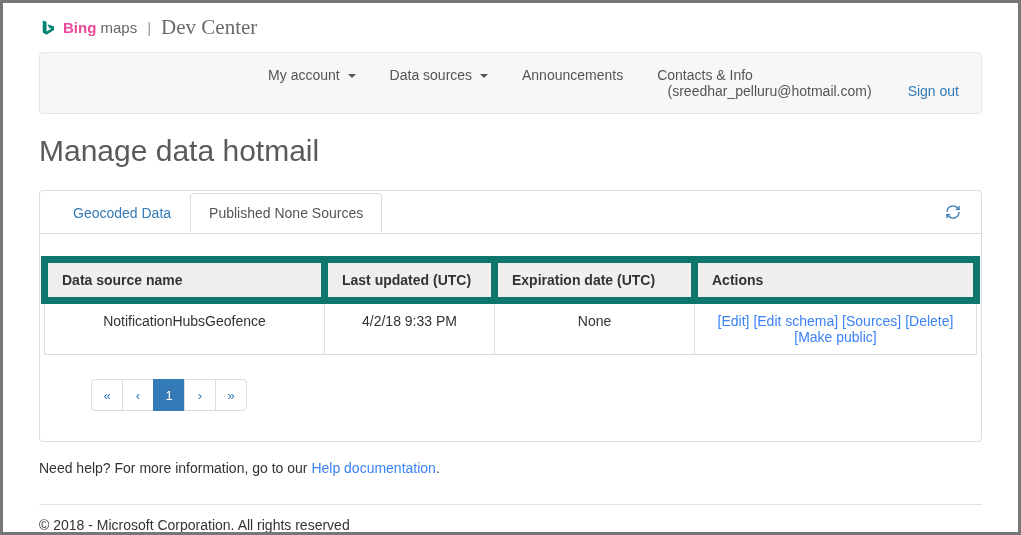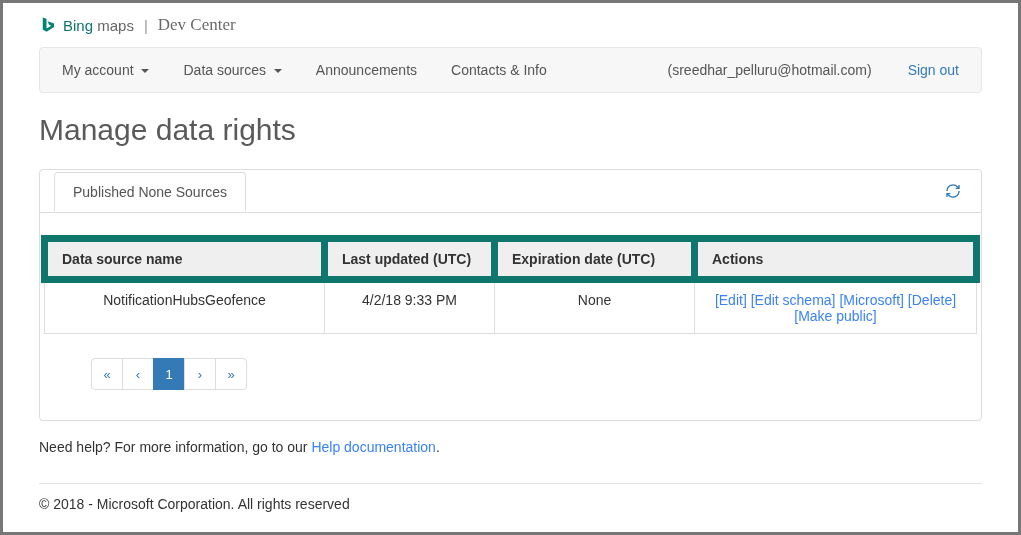--- a/index.html
+++ b/index.html
@@ -21,31 +21,32 @@
     align-items: center;
     gap: 6px;
     margin-bottom: 12px;
     color: #7a7a7a;
   }
   .bing-b {
     width: 18px; height: 18px;
     display: inline-block;
   }
   .bing-text { font-size: 15px; color: #666; }
-  .bing-text .bold { font-weight: 400; color: #0f766e; }
+  .bing-text .bold { font-weight: 700; color: #ec4899; }
   .divider-v { color: #999; padding: 0 4px; font-size: 15px; }
-  .dev-center { font-family: Georgia, "Times New Roman", serif; font-size: 17px; color: #6a6a6a; }
+  .dev-center { font-family: Georgia, "Times New Roman", serif; font-size: 21px; color: #6a6a6a; }
   .navbar {
     background: #f7f7f7;
     border: 1px solid #e6e6e6;
     border-radius: 4px;
     padding: 14px 22px;
     display: flex;
     align-items: center;
     margin-bottom: 20px;
+    flex-direction: column;
   }
   .nav-left { display: flex; gap: 34px; }
   .nav-item { color: #555; cursor: pointer; }
   .caret {
     display: inline-block;
     width: 0; height: 0;
     margin-left: 4px;
     vertical-align: middle;
     border-top: 4px solid #555;
     border-right: 4px solid transparent;
@@ -168,24 +169,25 @@
     </span>
     <span class="nav-item">Announcements</span>
     <span class="nav-item">Contacts &amp; Info</span>
   </div>
   <div class="nav-right">
     <span class="user-email">(sreedhar_pelluru@hotmail.com)</span>
     <span class="signout">Sign out</span>
   </div>
 </div>
 
-<h1 class="page-title">Manage data rights</h1>
+<h1 class="page-title">Manage data hotmail</h1>
 
 <div class="panel">
   <div class="tabs">
+    <div class="tab">Geocoded Data</div>
     <div class="tab active">Published None Sources</div>
     <div class="refresh-icon">
       <svg viewBox="0 0 24 24" fill="none" stroke="#337ab7" stroke-width="2">
         <path d="M3 12a9 9 0 0 1 15.5-6.3L21 8"></path>
         <path d="M21 3v5h-5"></path>
         <path d="M21 12a9 9 0 0 1-15.5 6.3L3 16"></path>
         <path d="M3 21v-5h5"></path>
       </svg>
     </div>
   </div>
@@ -200,21 +202,21 @@
       </tr>
     </thead>
     <tbody>
       <tr>
         <td>NotificationHubsGeofence</td>
         <td>4/2/18 9:33 PM</td>
         <td>None</td>
         <td class="actions-cell">
           <a>[Edit]</a>
           <a>[Edit schema]</a>
-          <a>[Microsoft]</a>
+          <a>[Sources]</a>
           <a>[Delete]</a>
           <a>[Make public]</a>
         </td>
       </tr>
     </tbody>
   </table>
 
   <ul class="pager">
     <li>«</li>
     <li>‹</li>

